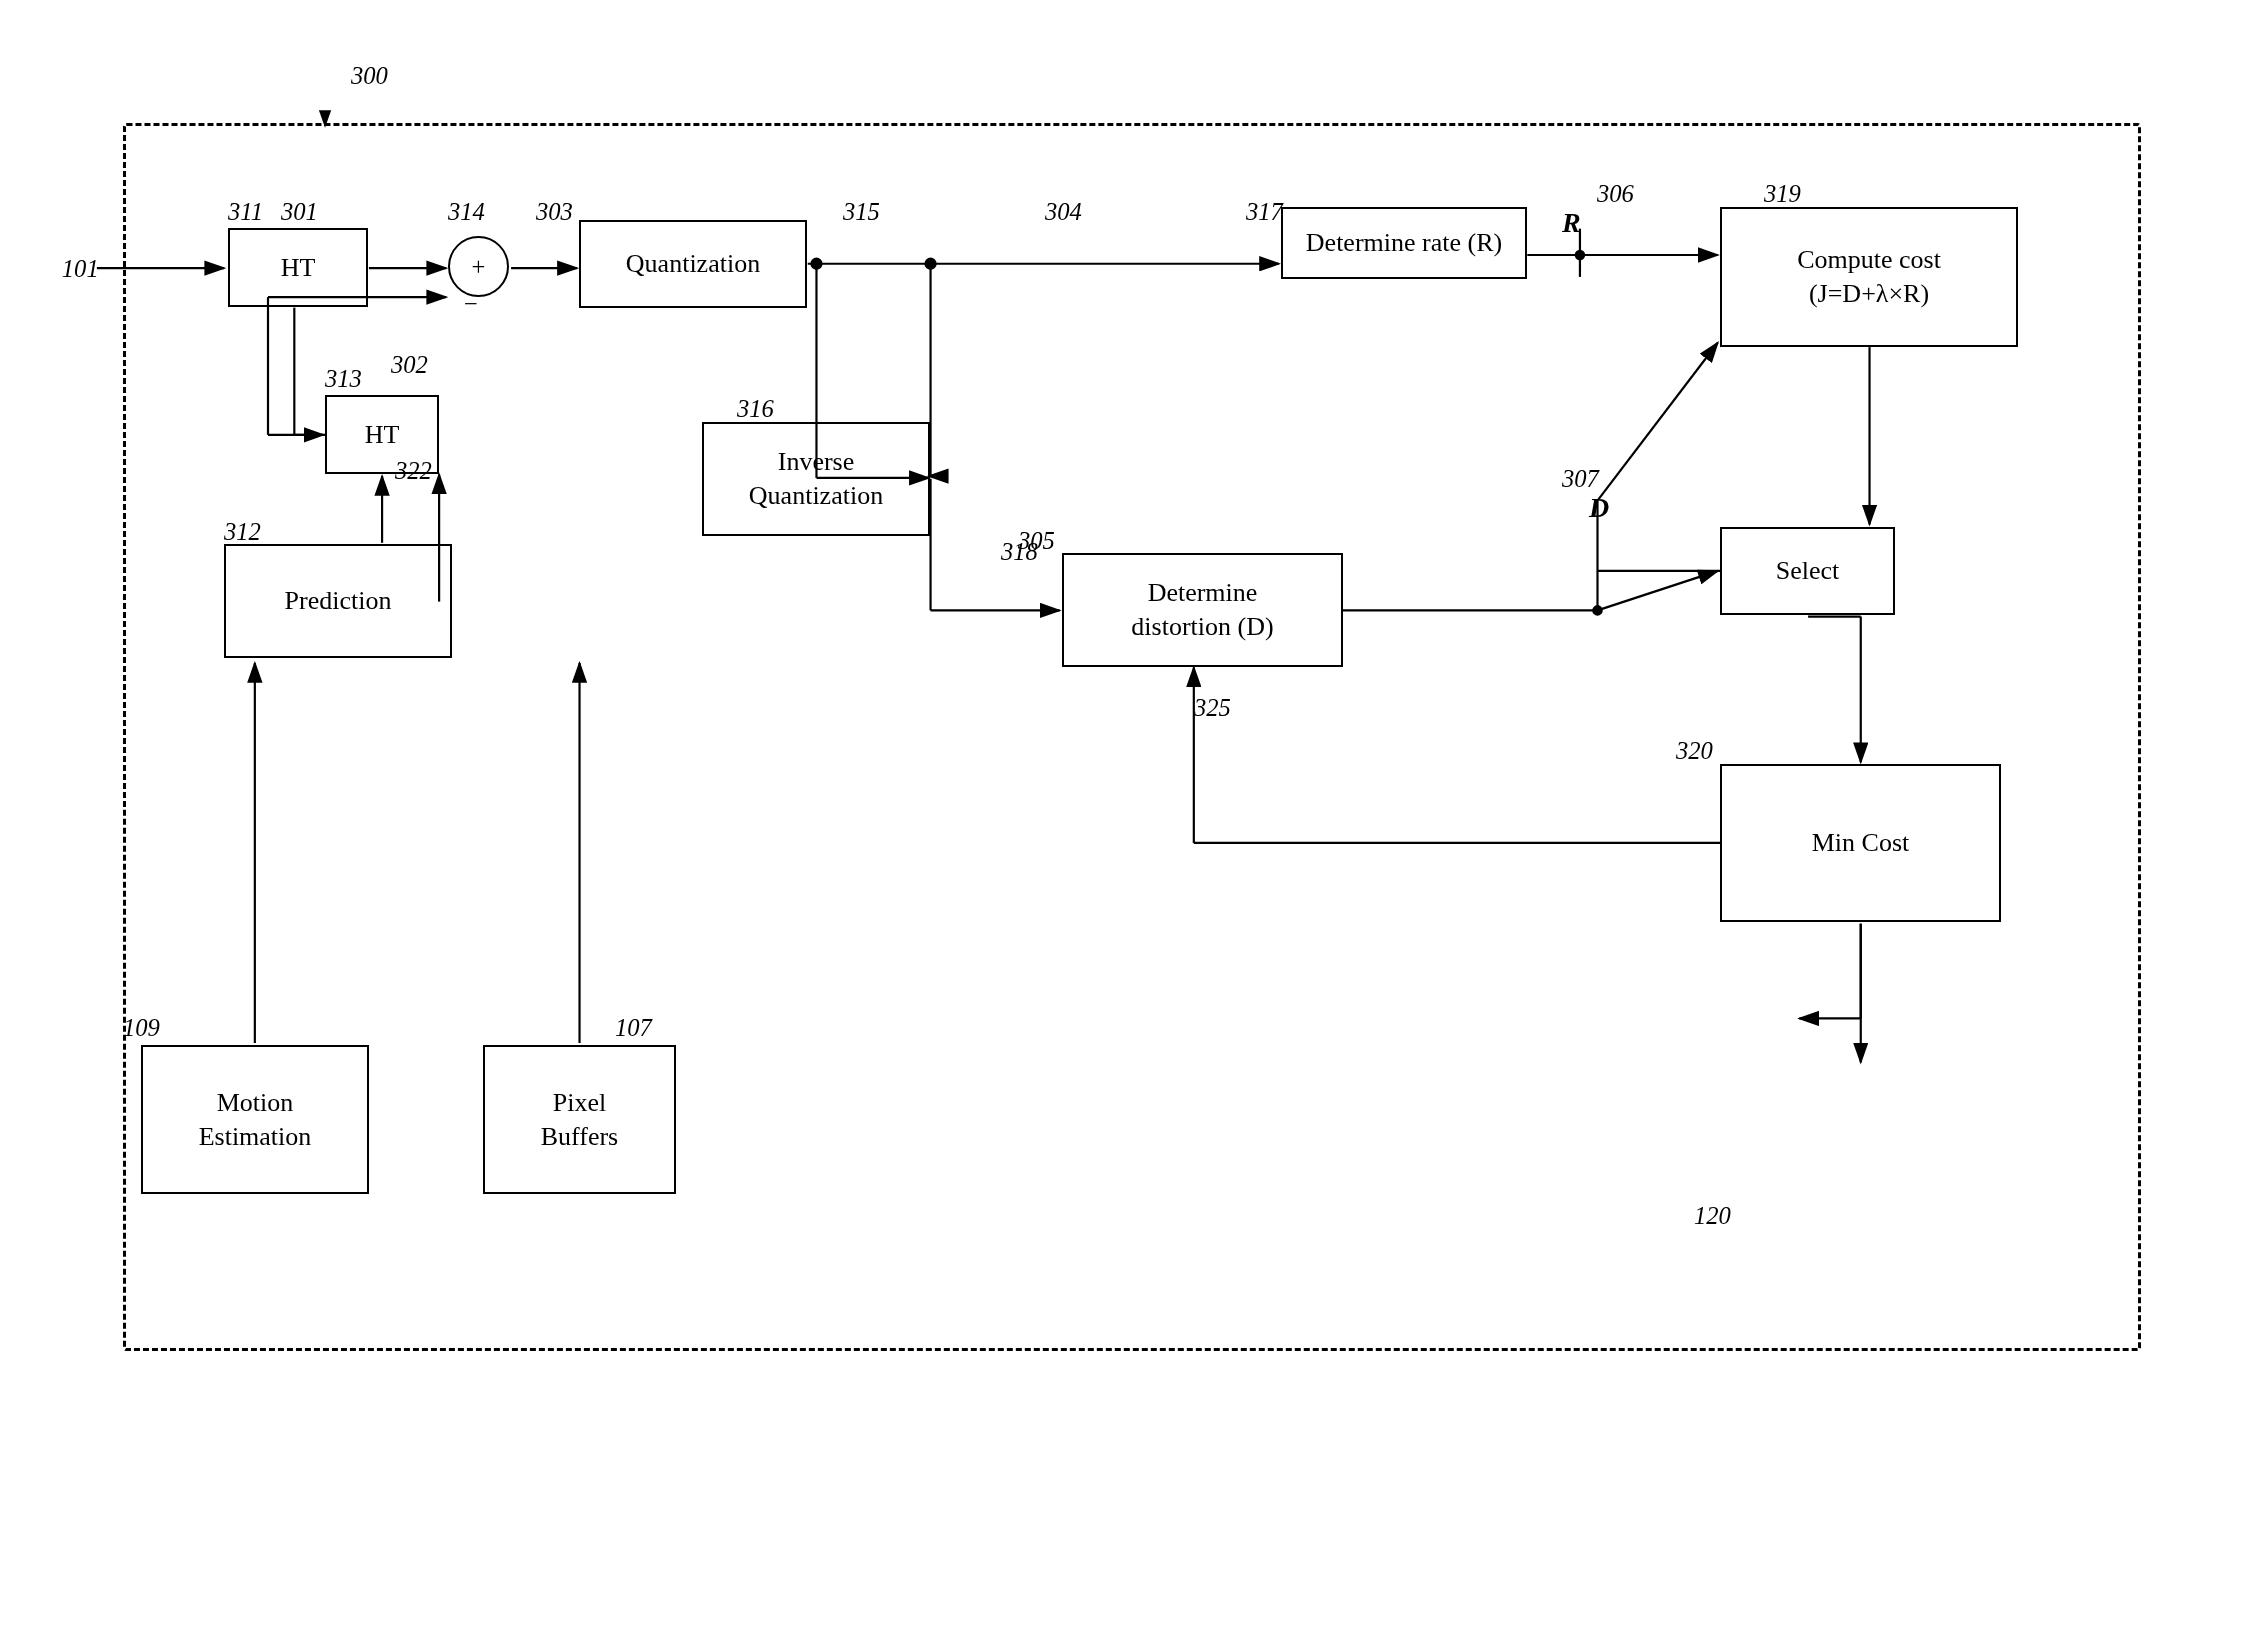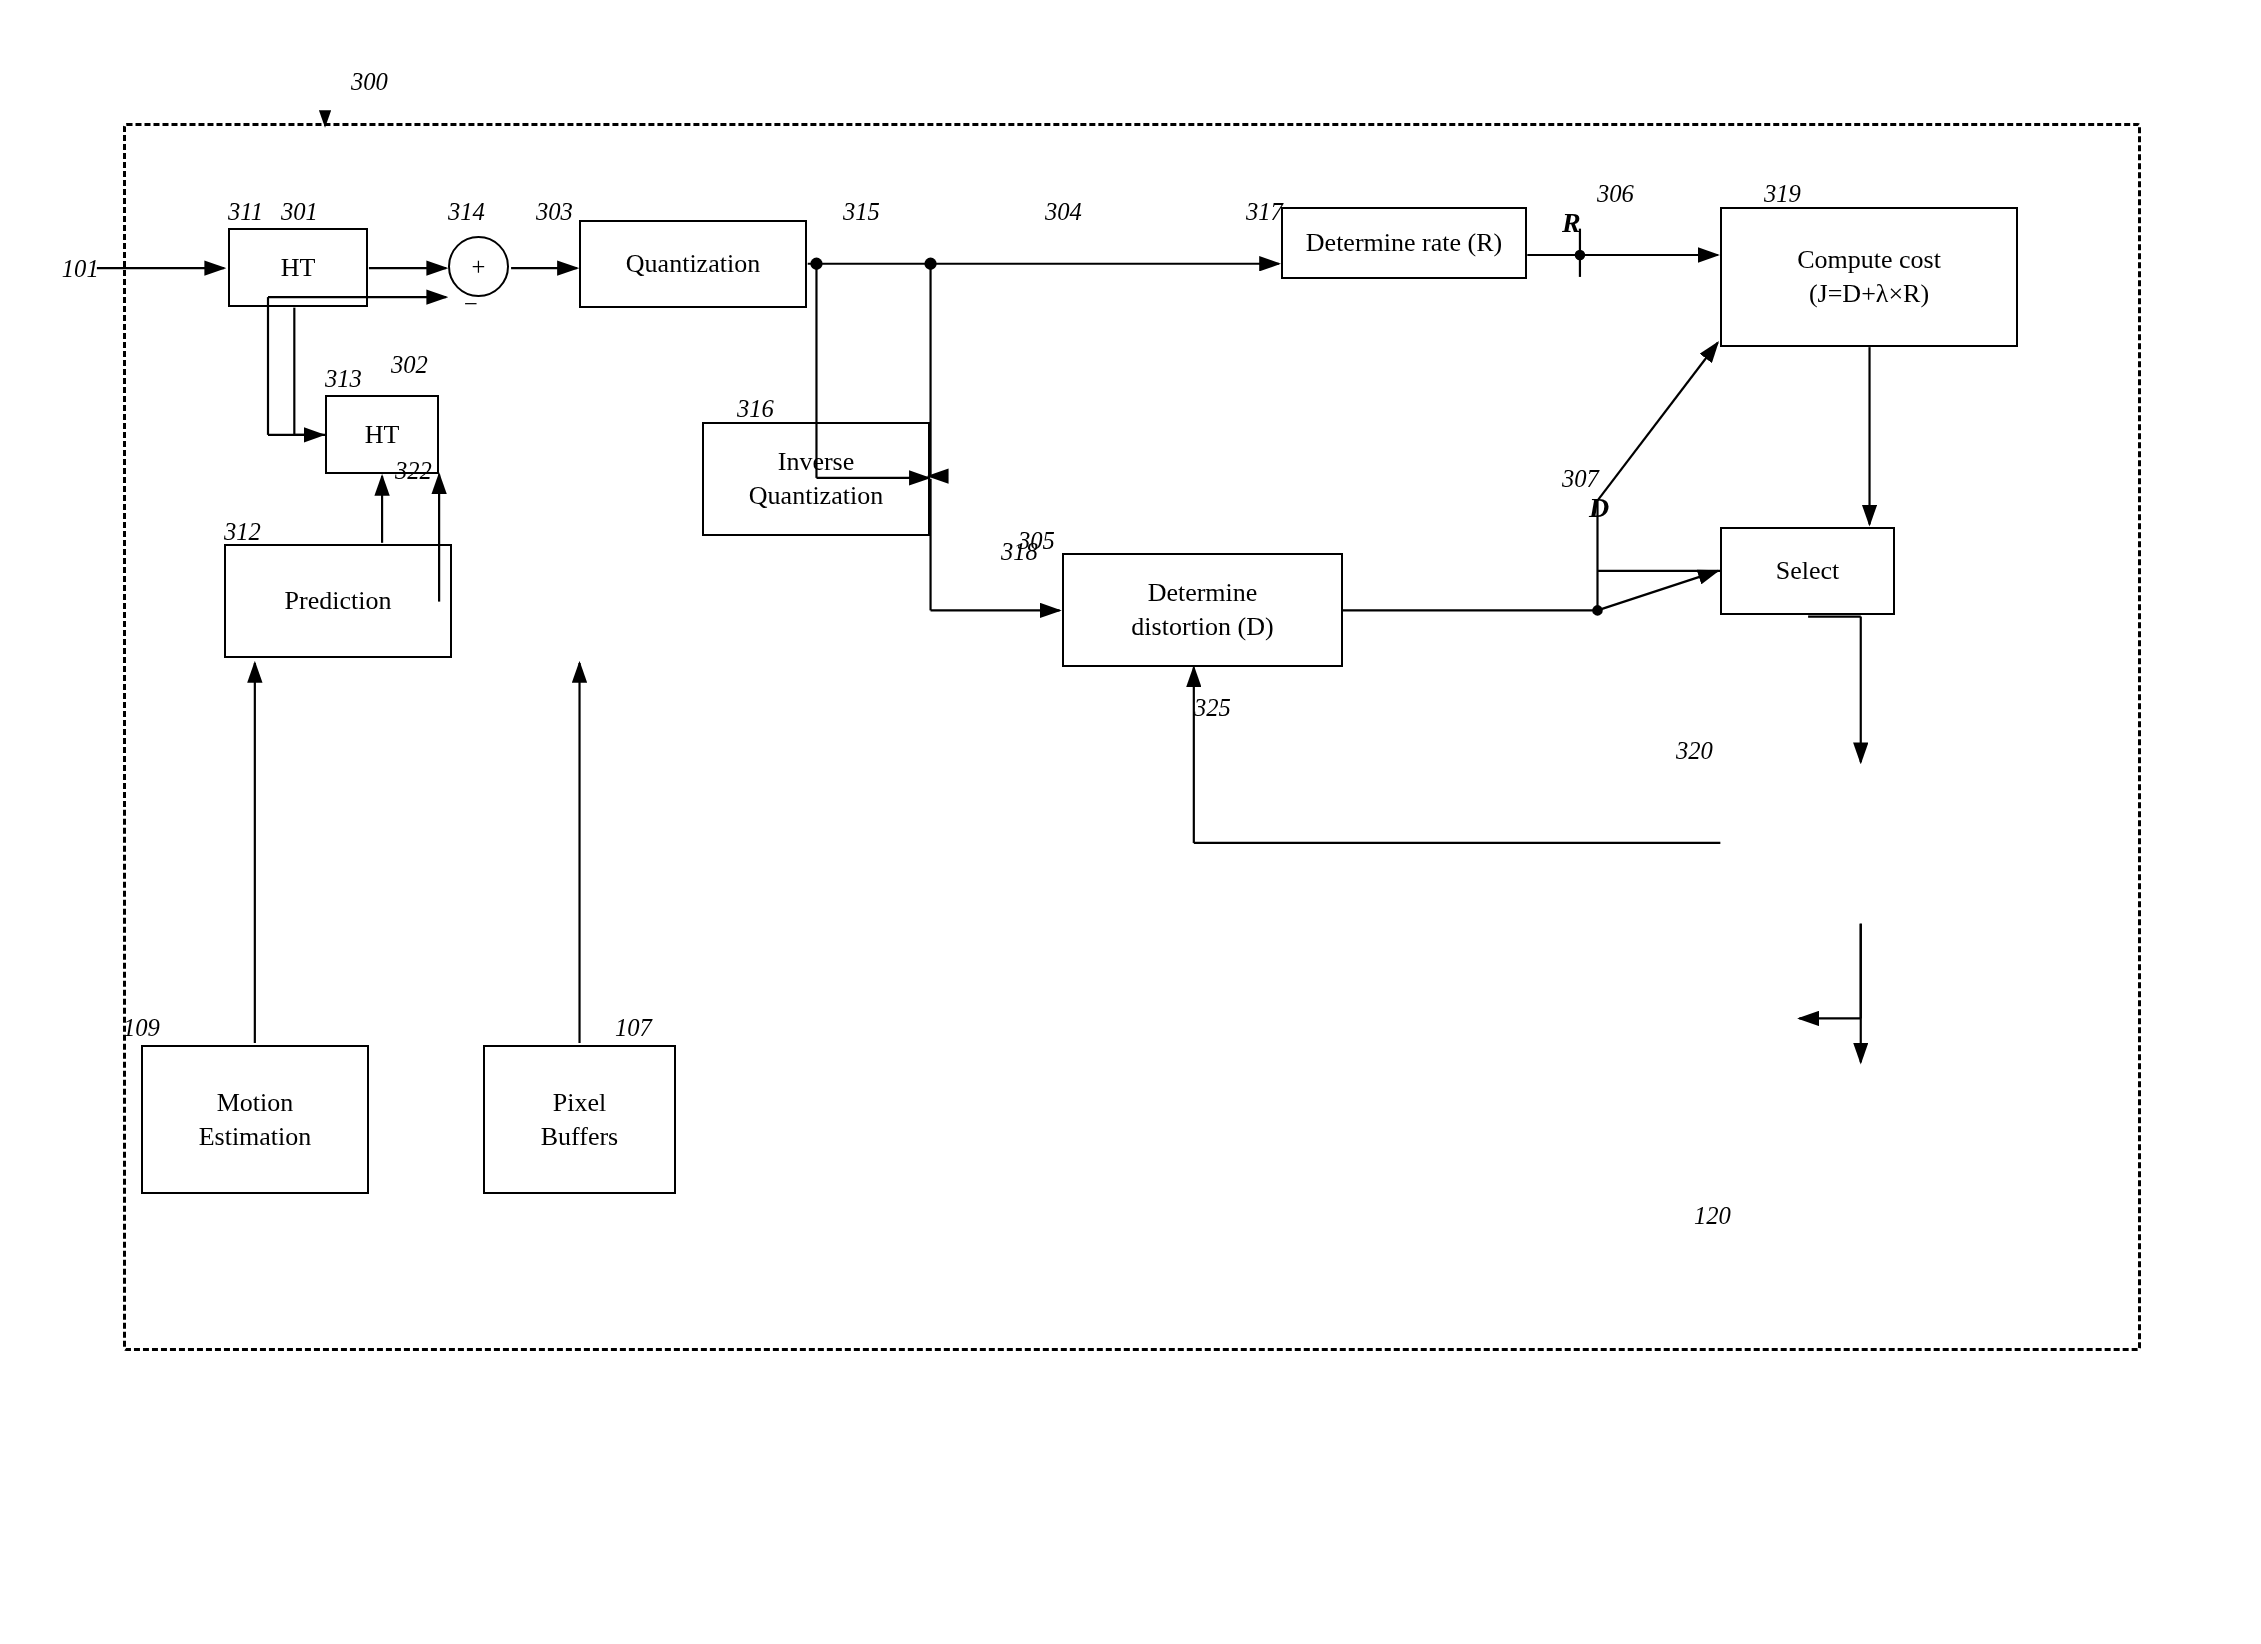--- a/index.html
+++ b/index.html
@@ -69,21 +69,21 @@
       pointer-events: none;
     }
   </style>
 </head>
 <body>
 
 <div class="diagram-container">
 
   <div class="outer-dashed"></div>
 
-  <span class="label" style="top:8.8px; left:298px;margin-top:6px;">300</span>
+  <span class="label" style="top:8.8px; left:298px;">300</span>
 
   <span class="label" style="top:202px; left:8.8px;">101</span>
 
   <div class="block" style="top:175px; left:175px; width:140px; height:79px;">
     <span>HT</span>
   </div>
   <span class="label" style="top:145px; left:175px;">311</span>
   <span class="label" style="top:145px; left:228px;">301</span>
 
   <div style="position:absolute; top:183px; left:395px; width:61px; height:61px; border-radius:50%; border:2.2px solid #000; background:#fff; display:flex; align-items:center; justify-content:center;">
@@ -142,20 +142,23 @@
   </div>
   <span class="label" style="top:474px; left:965px;">305</span>
 
   <span class="label label-bold" style="top:439px; left:1536px;">D</span>
   <span class="label" style="top:412px; left:1509px;">307</span>
 
   <div class="block" style="top:474px; left:1667px; width:175px; height:88px;">
     <span>Select</span>
   </div>
 
+  <div class="block" style="top:711px; left:1667px; width:281px; height:158px;">
+    <span>Min Cost</span>
+  </div>
   <span class="label" style="top:684px; left:1623px;">320</span>
 
   <span class="label" style="top:641px; left:1141px;">325</span>
 
   <div class="block" style="top:342px; left:272px; width:114px; height:79px;">
     <span>HT</span>
   </div>
   <span class="label" style="top:312px; left:272px;text-align:right;">313</span>
   <span class="label" style="top:404px; left:342px;">322</span>
 

